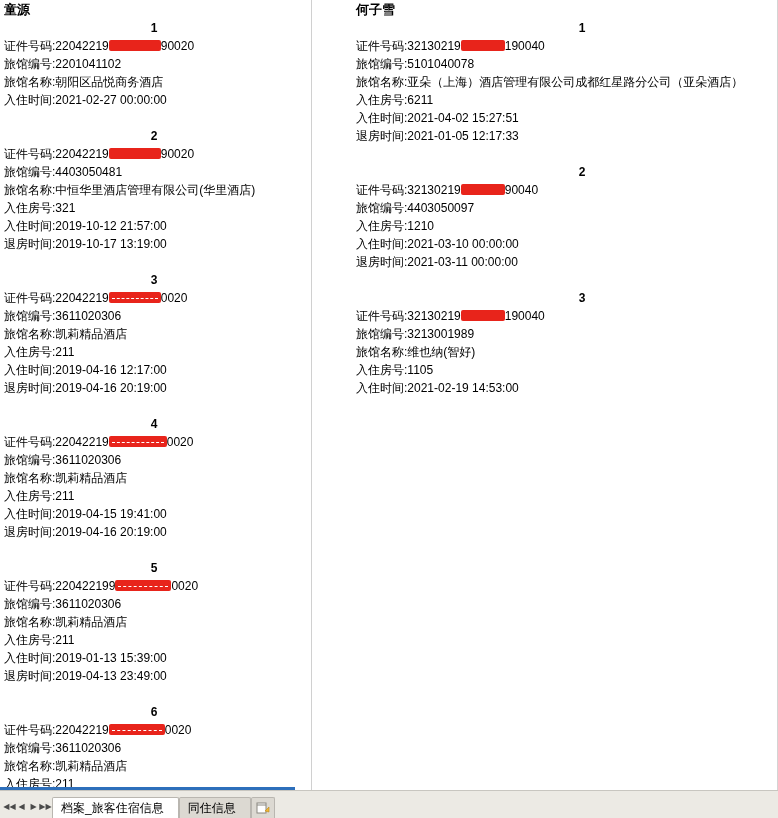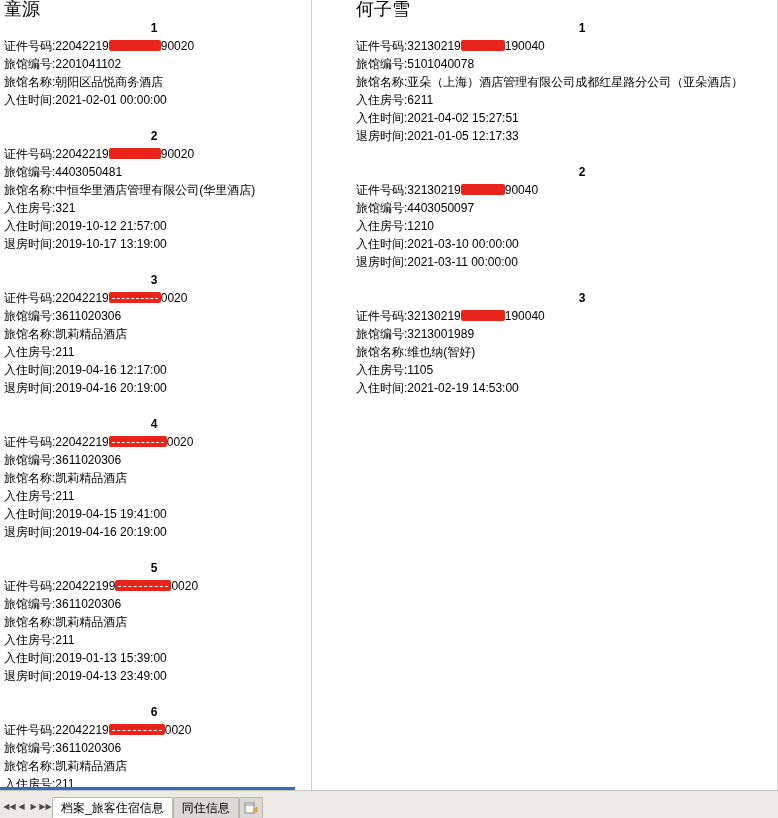--- a/index.html
+++ b/index.html
@@ -42,22 +42,22 @@
   }
   .row {
     height: 18px;
     line-height: 18px;
     padding-left: 4px;
     white-space: nowrap;
     overflow: visible;
     font-size: 12px;
   }
   .row.header {
-    font-size: 18px;
-    font-weight: normal;
+    font-size: 13px;
+    font-weight: bold;
     height: 19px;
     line-height: 19px;
   }
   .row.idx {
     text-align: center;
     font-weight: bold;
     padding-left: 0;
   }
   .col-a .row.idx { width: 308px; }
   .col-b .row.idx { width: 460px; }
@@ -109,21 +109,21 @@
     display: inline-flex;
     align-items: center;
     justify-content: center;
     color: #4a4a4a;
     font-size: 8px;
     line-height: 1;
   }
   .tab {
     height: 20px;
     line-height: 20px;
-    padding: 0 8px 0 8px;
+    padding: 0 14px 0 8px;
     font-size: 12px;
     background: #dcd9d2;
     border: 1px solid #b9b6b0;
     border-bottom: none;
     margin-right: -1px;
     border-radius: 2px 2px 0 0;
     position: relative;
     top: 1px;
     white-space: nowrap;
   }
@@ -158,21 +158,21 @@
 </head>
 <body>
 
 <div class="sheet">
   <div class="col col-a">
       <div class="row header">童源</div>
       <div class="row idx">1</div>
       <div class="row"><span>证件号码:</span><span class="wide-text">22042219</span><span class="redact" style="width: 52px; height: 11px;"></span><span class="wide-text">90020</span></div>
       <div class="row"><span>旅馆编号:</span><span>2201041102</span></div>
       <div class="row"><span>旅馆名称:</span><span>朝阳区品悦商务酒店</span></div>
-      <div class="row"><span>入住时间:</span><span>2021-02-01 00:00:00</span></div>
+      <div class="row"><span>入住时间:</span><span>2021-02-27 00:00:00</span></div>
       <div class="row blank"></div>
       <div class="row idx">2</div>
       <div class="row"><span>证件号码:</span><span class="wide-text">22042219</span><span class="redact" style="width: 52px; height: 11px;"></span><span class="wide-text">90020</span></div>
       <div class="row"><span>旅馆编号:</span><span>4403050481</span></div>
       <div class="row"><span>旅馆名称:</span><span>中恒华里酒店管理有限公司(华里酒店)</span></div>
       <div class="row"><span>入住房号:</span><span>321</span></div>
       <div class="row"><span>入住时间:</span><span>2019-10-12 21:57:00</span></div>
       <div class="row"><span>退房时间:</span><span>2019-10-17 13:19:00</span></div>
       <div class="row blank"></div>
       <div class="row idx">3</div>

